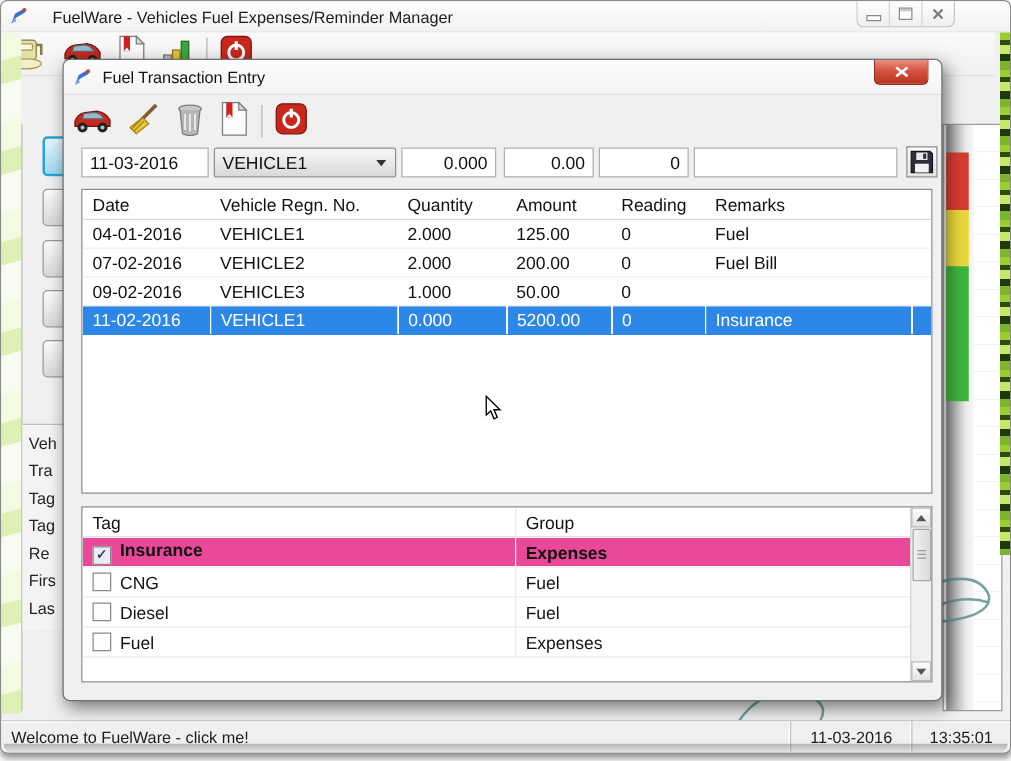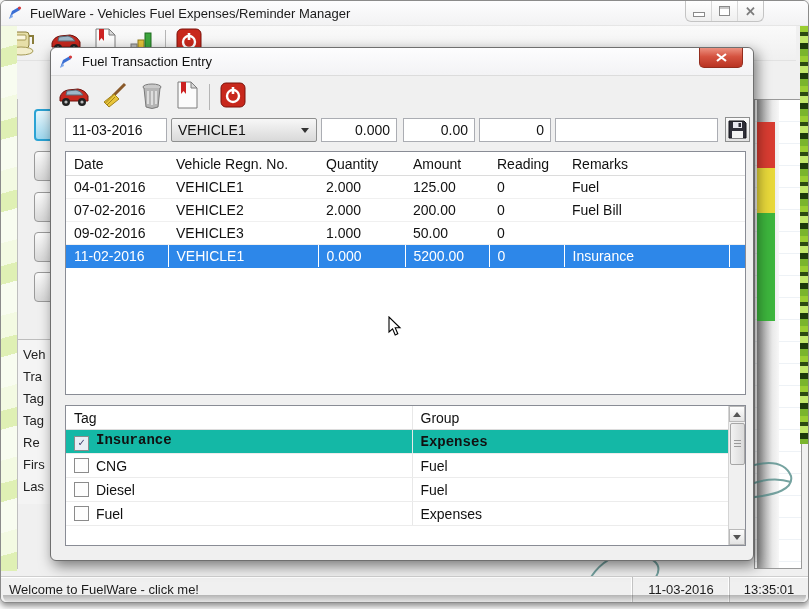--- a/index.html
+++ b/index.html
@@ -3,21 +3,21 @@
 <meta charset="utf-8">
 <style>
   html,body{margin:0;padding:0;background:#fdfdfd;font-family:"Liberation Sans",sans-serif;}
   .stage{position:relative;width:809px;height:609px;overflow:hidden;}
   
   .window{position:absolute;left:0;top:0;width:807px;height:601px;border:1px solid #8b8b8b;
           border-radius:6px;background:#f0f0f0;box-shadow:0 3px 6px rgba(0,0,0,.45);overflow:hidden;}
   .titlebar{position:absolute;left:0;top:0;right:0;height:24px;
             background:linear-gradient(#fdfdfe,#f2f2f3);border-bottom:1px solid #e6e6e6;
             display:flex;align-items:center;}
-  .titlebar .title{font-size:13px;color:#1b1b1b;margin-left:7px;text-align:right;}
+  .titlebar .title{font-size:13px;color:#1b1b1b;margin-left:19px;text-align:right;}
   .win-controls{position:absolute;top:0;right:44px;height:20px;display:flex;
             background:linear-gradient(#ffffff,#efefef);border:1px solid #c4c4c4;border-top:none;
             border-radius:0 0 6px 6px;overflow:hidden;}
   .win-btn{width:25px;height:100%;display:flex;align-items:center;justify-content:center;border-left:1px solid #d8d8d8;cursor:default;}
   .win-btn:first-child{border-left:none;}
   .g-min{width:10px;height:3px;border:1px solid #8a8a8a;background:#fff;margin-top:7px;}
   .g-max{width:9px;height:8px;border:1px solid #8a8a8a;background:#fff;box-shadow:inset 0 2px 0 #c9c9c9;}
   .g-close{font-size:13px;color:#7d7d7d;font-weight:bold;line-height:1;}
   
   .main-toolbar{position:absolute;left:0;top:25px;right:12px;height:32px;display:flex;align-items:flex-start;gap:10px;padding:2px 0 0 6px;border-bottom:1px solid #e2e2e2;background:linear-gradient(#fafafa,#f0f0f0);}
@@ -77,21 +77,21 @@
   .panel{position:absolute;background:#fff;border:1px solid #898c95;box-sizing:border-box;overflow:hidden;}
   table{border-collapse:collapse;table-layout:fixed;width:100%;font-size:14px;color:#111;}
   th{font-weight:normal;text-align:left;height:23px;padding:0 8px;border-bottom:1px solid #dcdcdc;background:#fff;white-space:nowrap;overflow:hidden;}
   td{height:22px;padding:0 8px;border-bottom:1px solid #f0f0f0;white-space:nowrap;overflow:hidden;}
   .num{text-align:left;}
   tr.sel td{background:#2d87e9;color:#fff;border-bottom-color:#2d87e9;border-right:1px solid rgba(255,255,255,.9);}
   tr.sel td:last-child{border-right:none;}
   
   .tags-table td{height:23px;border-bottom:1px solid #ececec;}
   .tags-table td:first-child,.tags-table th:first-child{border-right:1px solid #e8e8e8;}
-  tr.hl td{background:#14b8a6;font-weight:bold;font-family:Liberation Mono, monospace;}
+  tr.hl td{background:#ec4899;font-weight:bold;}
   .cb{display:inline-block;width:13px;height:13px;border:1px solid #8b8b8b;background:#fdfdfd;vertical-align:-2px;
       margin-right:7px;text-align:center;line-height:12px;font-size:11px;color:#3a3a6a;}
   .cb.checked{background:#e9eef5;}
   
   .vscroll{position:absolute;top:0;right:0;width:16px;height:100%;background:#f0f0f0;border-left:1px solid #d4d4d4;}
   .sb-arrow{position:absolute;left:0;width:16px;height:16px;background:linear-gradient(#fdfdfd,#e3e3e3);border:1px solid #b9b9b9;box-sizing:border-box;display:flex;align-items:center;justify-content:center;}
   .sb-arrow.up{top:0;}
   .sb-arrow.down{bottom:0;}
   .tri-up{width:0;height:0;border-left:4px solid transparent;border-right:4px solid transparent;border-bottom:5px solid #555;}
   .tri-down{width:0;height:0;border-left:4px solid transparent;border-right:4px solid transparent;border-top:5px solid #555;}

